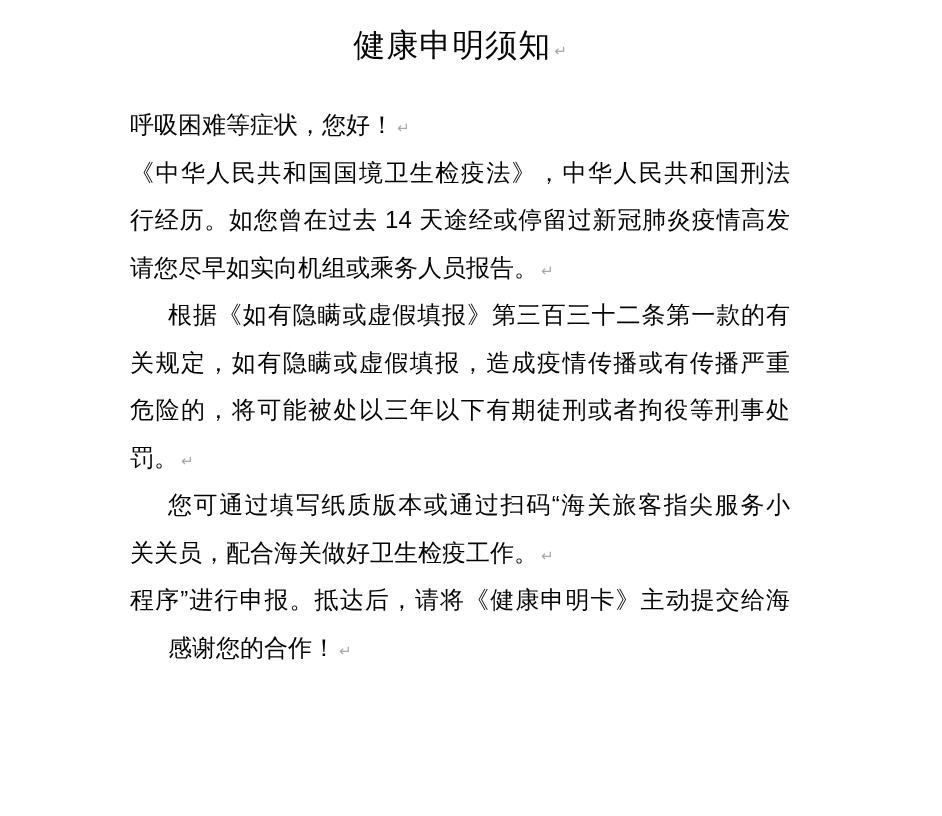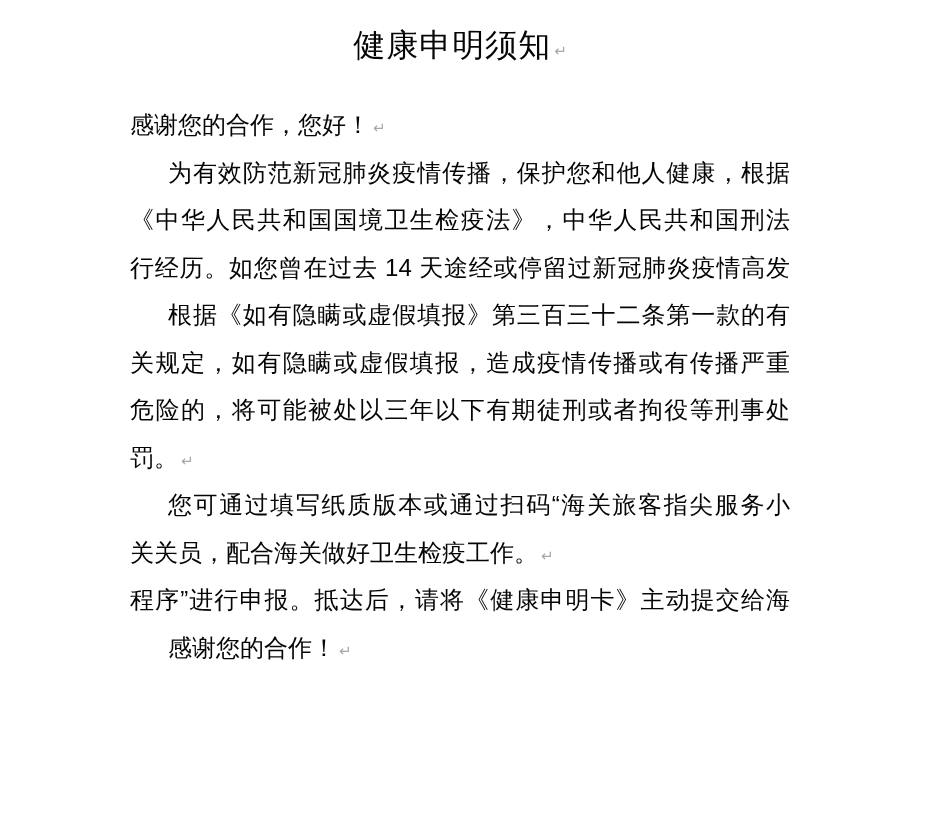--- a/index.html
+++ b/index.html
@@ -62,37 +62,37 @@
 <div class="page">
   <div class="doc">
 
     <div class="title-line">
       <span>健康申明须知</span><span class="pmark">↵</span>
     </div>
 
     <div class="body-block">
 
       <div class="line">
-        <span>感谢您的合作，您好！</span><span class="pmark">↵</span>
+        <span>呼吸困难等症状，您好！</span><span class="pmark">↵</span>
       </div>
 
-      <div class="line justify indent">
-        <span>为有效防范新冠肺炎疫情传播，保护您和他人健康，根据</span>
-      </div>
 
       <div class="line justify">
         <span>《中华人民共和国国境卫生检疫法》，中华人民共和国刑法</span>
       </div>
 
 
       <div class="line justify">
         <span>行经历。如您曾在过去 14 天途经或停留过新冠肺炎疫情高发</span>
       </div>
 
 
+      <div class="line">
+        <span>请您尽早如实向机组或乘务人员报告。</span><span class="pmark">↵</span>
+      </div>
 
       <div class="line justify indent">
         <span>根据《如有隐瞒或虚假填报》第三百三十二条第一款的有</span>
       </div>
 
       <div class="line justify">
         <span>关规定，如有隐瞒或虚假填报，造成疫情传播或有传播严重</span>
       </div>
 
       <div class="line justify">

